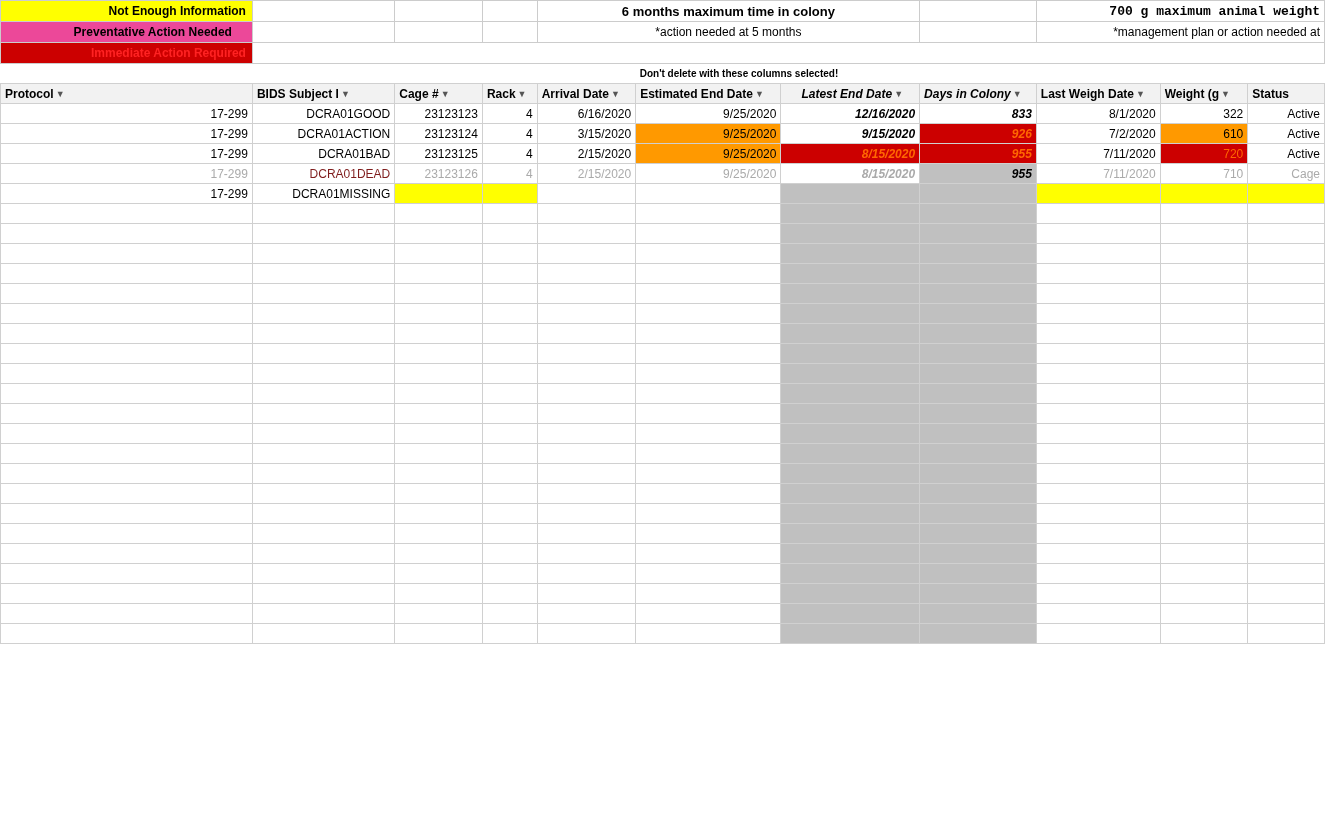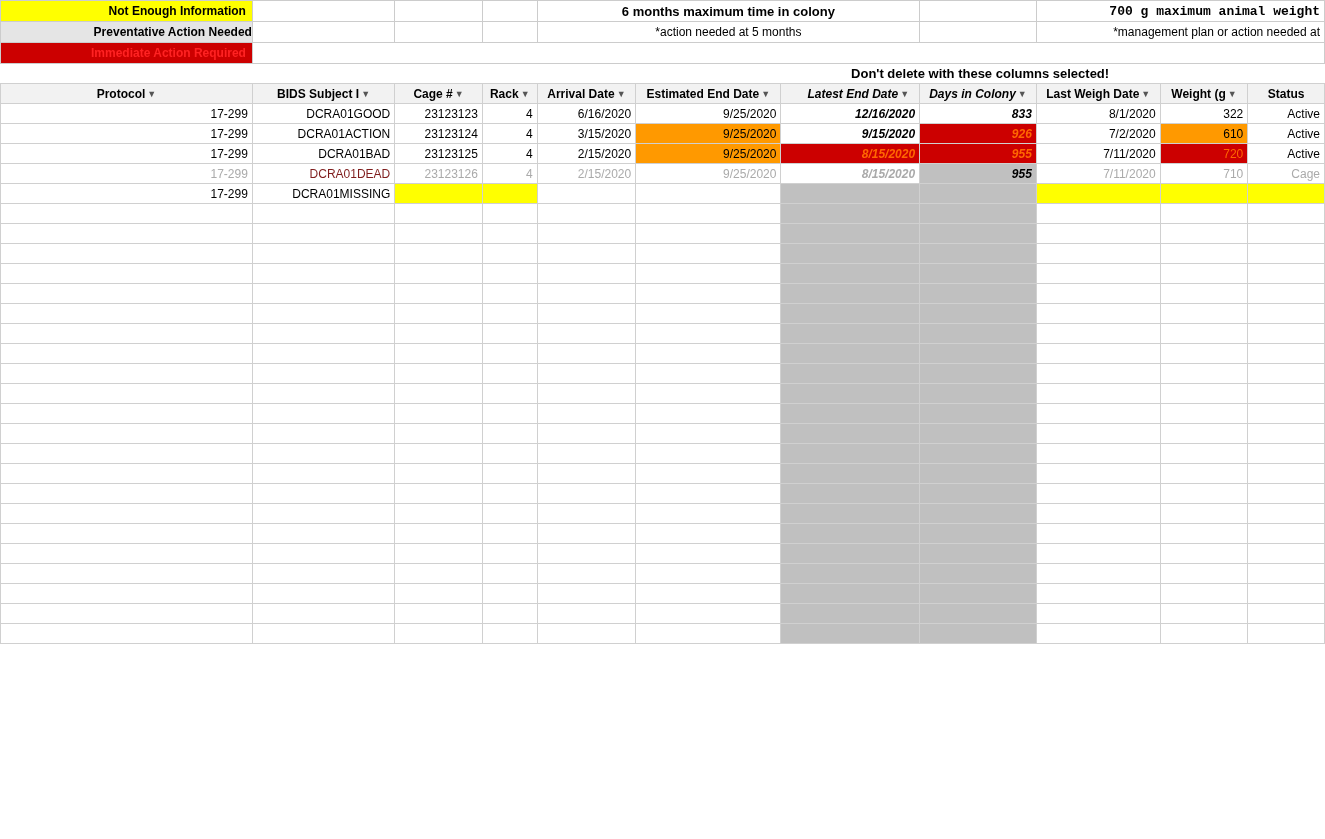--- a/index.html
+++ b/index.html
@@ -24,21 +24,20 @@
     th { 
       background: #f2f2f2; 
       font-weight: bold; 
       text-align: center;
       position: relative;
     }
 
     th .col-header-inner {
       display: flex;
       align-items: center;
-      justify-content: center;
       gap: 2px;
     }
 
     .filter-arrow {
       font-size: 9px;
       color: #555;
     }
 
     td { text-align: right; }
     td.text-left { text-align: right; }
@@ -80,36 +79,36 @@
         <tr>
       <td style="width:230px; background:#ffff00; font-weight:bold; padding:3px 6px; border:1px solid #ccc;">Not Enough Information</td>
       <td style="width:120px; border:1px solid #ccc;"></td>
       <td style="width:80px; border:1px solid #ccc;"></td>
       <td style="width:50px; border:1px solid #ccc;"></td>
       <td style="text-align:center; font-weight:bold; font-size:13px; border:1px solid #ccc;" colspan="3">6 months maximum time in colony</td>
       <td style="width:90px; border:1px solid #ccc;"></td>
       <td style="text-align:right; font-weight:bold; font-size:13px; border:1px solid #ccc;font-family:Liberation Mono, monospace;" colspan="3">700 g maximum animal weight</td>
     </tr>
     <tr>
-      <td style="background:#e5e5e5; font-weight:bold; padding:3px 0; border:1px solid #ccc;">Preventative Action Needed</td>
+      <td style="background:#ec4899; font-weight:bold; padding:3px 20px; border:1px solid #ccc;">Preventative Action Needed</td>
       <td style="border:1px solid #ccc;"></td>
       <td style="border:1px solid #ccc;"></td>
       <td style="border:1px solid #ccc;"></td>
       <td style="text-align:center; font-size:12px; border:1px solid #ccc;" colspan="3">*action needed at 5 months</td>
       <td style="border:1px solid #ccc;"></td>
       <td style="text-align:right; font-size:12px; border:1px solid #ccc;" colspan="3">*management plan or action needed at</td>
     </tr>
     <tr>
       <td style="background:#cc0000; color:#ff2222; font-weight:bold; padding:3px 6px; border:1px solid #ccc;">Immediate Action Required</td>
       <td style="border:1px solid #ccc;" colspan="10"></td>
     </tr>
 
     <tr>
       <td style="border:none;" colspan="5"></td>
-      <td style="text-align:center; font-weight:bold; font-size:13px; border:none;" colspan="6">Don't delete with these columns selected!</td>
+      <td style="text-align:left; font-weight:bold; font-size:10px; border:none;" colspan="6">Don't delete with these columns selected!</td>
     </tr>
 
     <tr>
       <th class="col-protocol">
         <div class="col-header-inner">
           <span>Protocol</span>
           <span class="filter-arrow">▼</span>
         </div>
       </th>
       <th class="col-bids">

